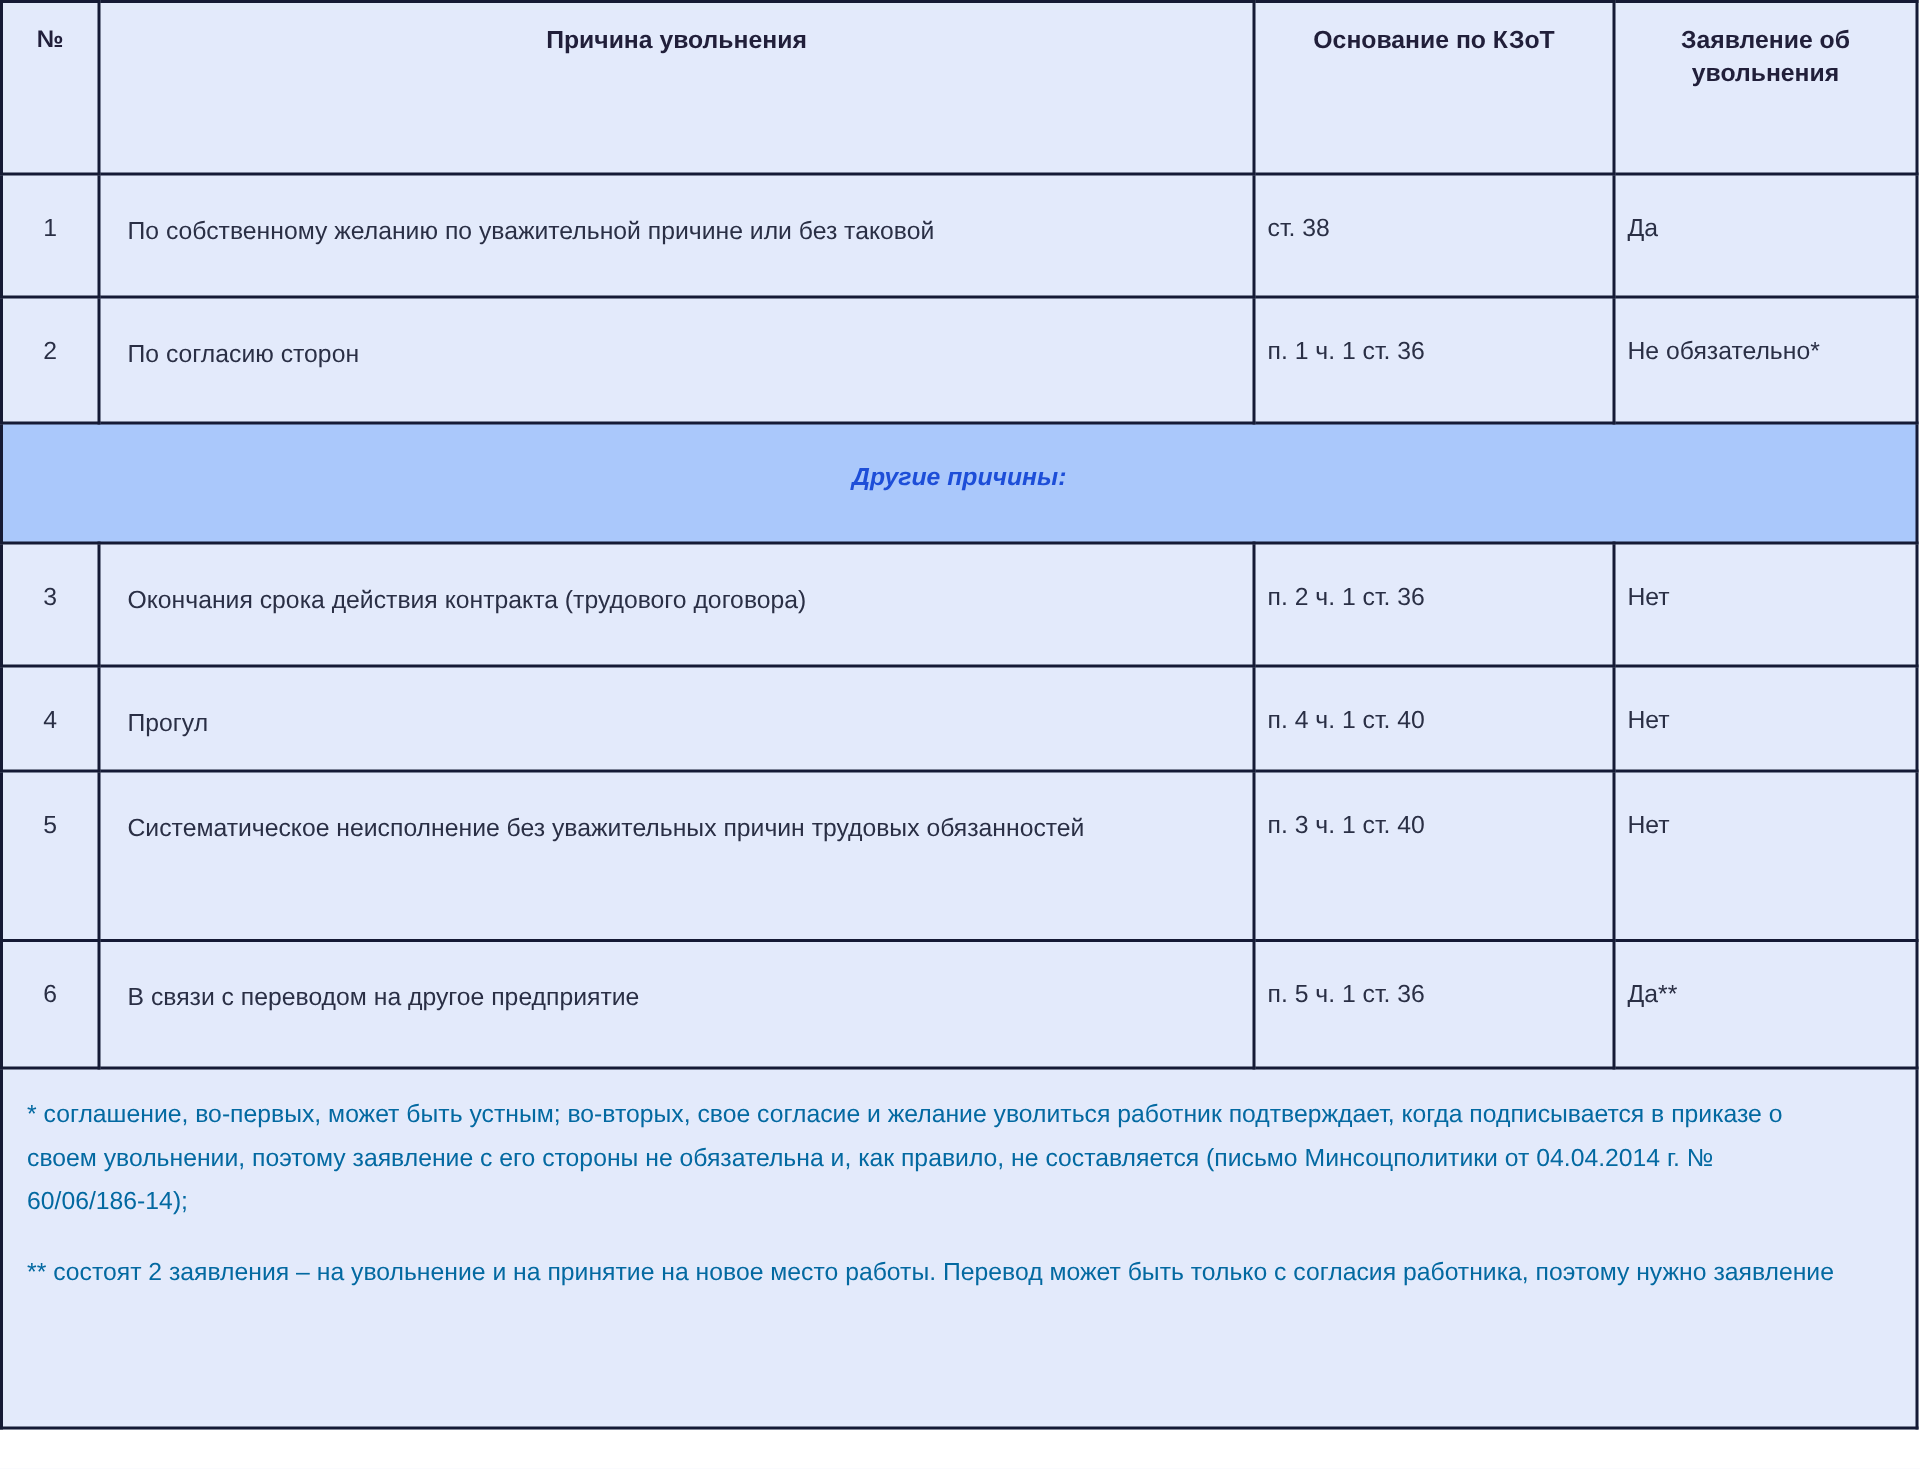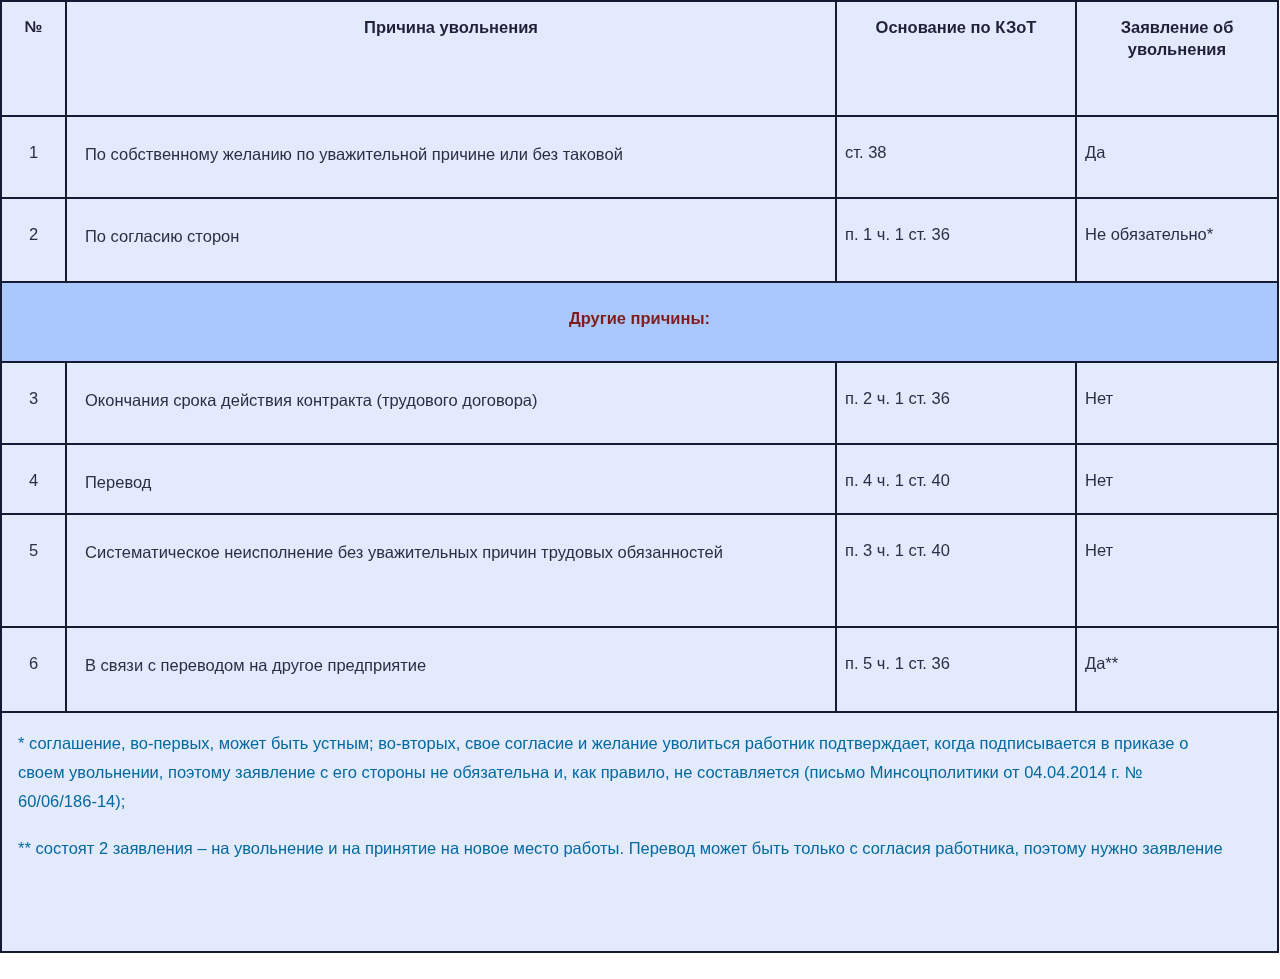--- a/index.html
+++ b/index.html
@@ -109,23 +109,24 @@
 
   tr.row-h6 .cell-num,
   tr.row-h6 .cell-reason,
   tr.row-h6 .cell-basis,
   tr.row-h6 .cell-statement { height: 85px; }
 
   
   td.section-cell {
     background: #aac8fb;
     text-align: center;
+    font-style: italic;
     font-weight: bold;
     font-size: 16.5px;
-    color: #7f1d1d;
+    color: #1d4ed8;
     height: 80px;
     padding: 26px 8px 14px 8px;
     vertical-align: top;
   }
 
   
   td.notes-cell {
     background: #e3eafb;
     padding: 16px 16px 18px 16px;
     vertical-align: top;
@@ -185,21 +186,21 @@
 
       <tr class="row-h3">
         <td class="cell-num">3</td>
         <td class="cell-reason">Окончания срока действия контракта (трудового договора)</td>
         <td class="cell-basis">п. 2 ч. 1 ст. 36</td>
         <td class="cell-statement">Нет</td>
       </tr>
 
       <tr class="row-h4">
         <td class="cell-num">4</td>
-        <td class="cell-reason">Перевод</td>
+        <td class="cell-reason">Прогул</td>
         <td class="cell-basis">п. 4 ч. 1 ст. 40</td>
         <td class="cell-statement">Нет</td>
       </tr>
 
       <tr class="row-h5">
         <td class="cell-num">5</td>
         <td class="cell-reason">Систематическое неисполнение без уважительных причин трудовых обязанностей</td>
         <td class="cell-basis">п. 3 ч. 1 ст. 40</td>
         <td class="cell-statement">Нет</td>
       </tr>

